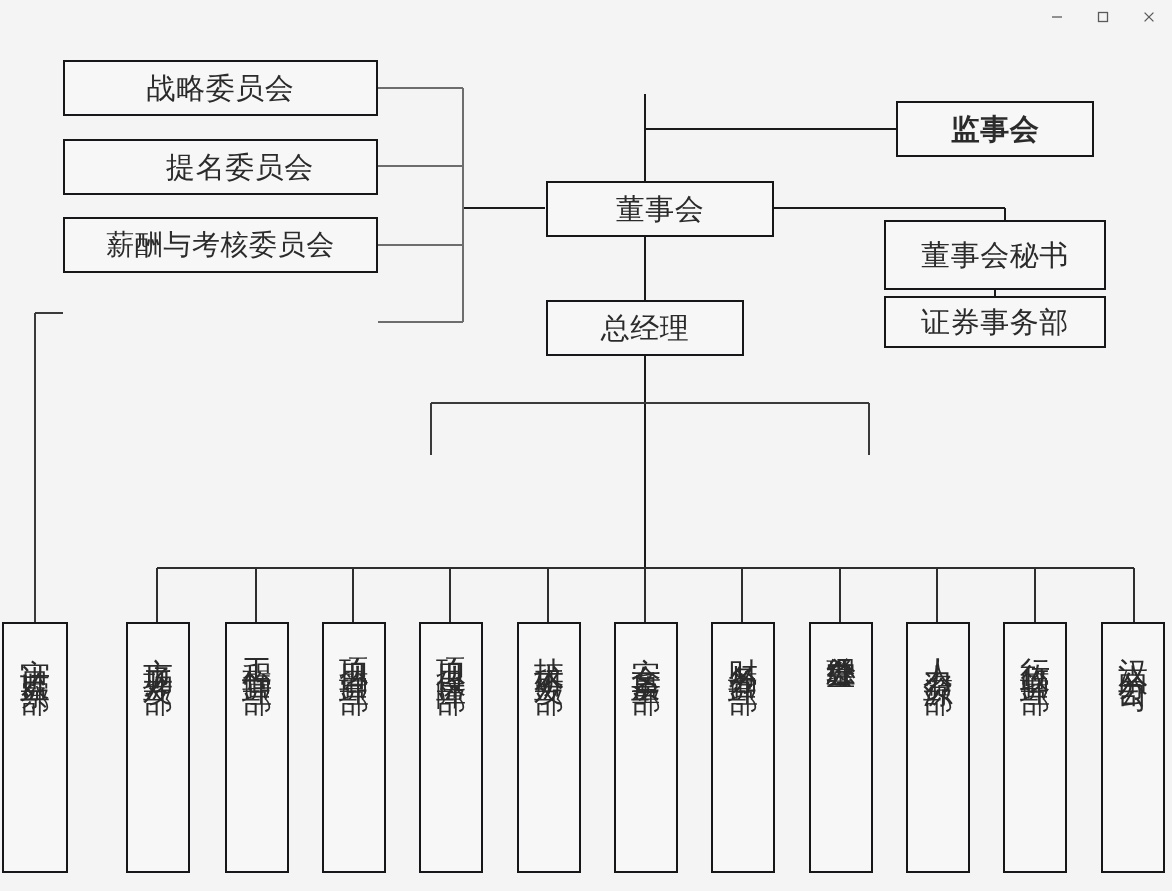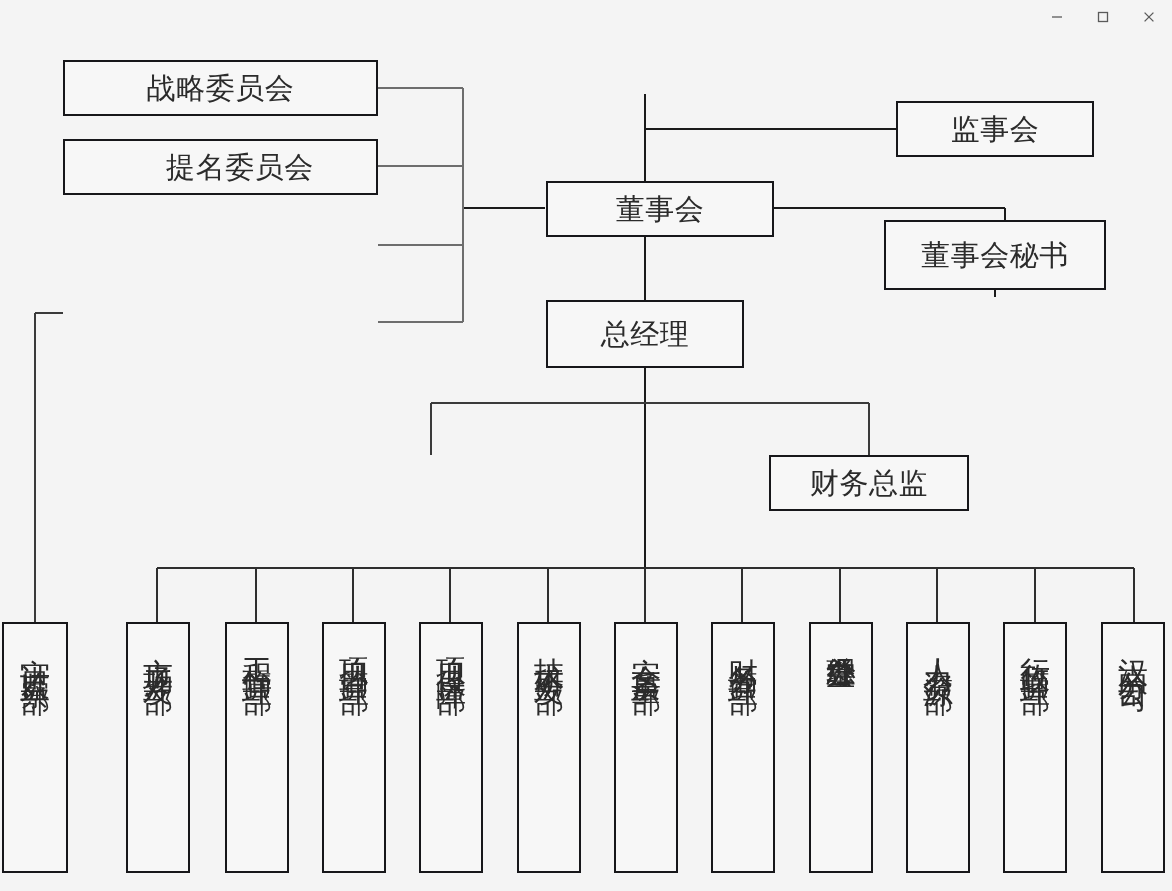--- a/index.html
+++ b/index.html
@@ -178,50 +178,53 @@
       <line x1="645" y1="568" x2="645" y2="622"></line>
       <line x1="742" y1="568" x2="742" y2="622"></line>
       <line x1="840" y1="568" x2="840" y2="622"></line>
       <line x1="937" y1="568" x2="937" y2="622"></line>
       <line x1="1035" y1="568" x2="1035" y2="622"></line>
       <line x1="1134" y1="568" x2="1134" y2="622"></line>
     </g>
   </svg>
 
 
-  <div class="node horiz" style="left:896px; top:101px; width:198px; height:56px;">
+  <div class="node horiz" style="left:896px; top:101px; width:198px; height:56px;font-weight:bold;">
     <span class="label">监事会</span>
   </div>
 
   <div class="node horiz" style="left:546px; top:181px; width:228px; height:56px;">
     <span class="label">董事会</span>
   </div>
 
   <div class="node horiz" style="left:884px; top:220px; width:222px; height:70px;">
     <span class="label">董事会秘书</span>
   </div>
 
-
-  <div class="node horiz" style="left:546px; top:300px; width:198px; height:68px;">
+  <div class="node horiz" style="left:884px; top:296px; width:222px; height:52px;">
+    <span class="label">证券事务部</span>
+  </div>
+
+  <div class="node horiz" style="left:546px; top:300px; width:198px; height:56px;">
     <span class="label">总经理</span>
   </div>
 
 
-  <div class="node horiz" style="left:769px; top:455px; width:200px; height:56px;">
-    <span class="label">财务总监</span>
-  </div>
 
   <div class="node horiz" style="left:63px; top:60px; width:315px; height:56px;">
     <span class="label">战略委员会</span>
   </div>
 
   <div class="node horiz" style="left:63px; top:139px; width:315px; height:56px;padding-left:39px;">
     <span class="label">提名委员会</span>
   </div>
 
+  <div class="node horiz wide" style="left:63px; top:217px; width:315px; height:56px;">
+    <span class="label">薪酬与考核委员会</span>
+  </div>
 
 
   <div class="node vert" style="left:2px; top:622px; width:66px; height:251px;">
     <span class="label">审计监察部</span>
   </div>
 
   <div class="node vert" style="left:126px; top:622px; width:64px; height:251px;">
     <span class="label">市场开发部</span>
   </div>
 

